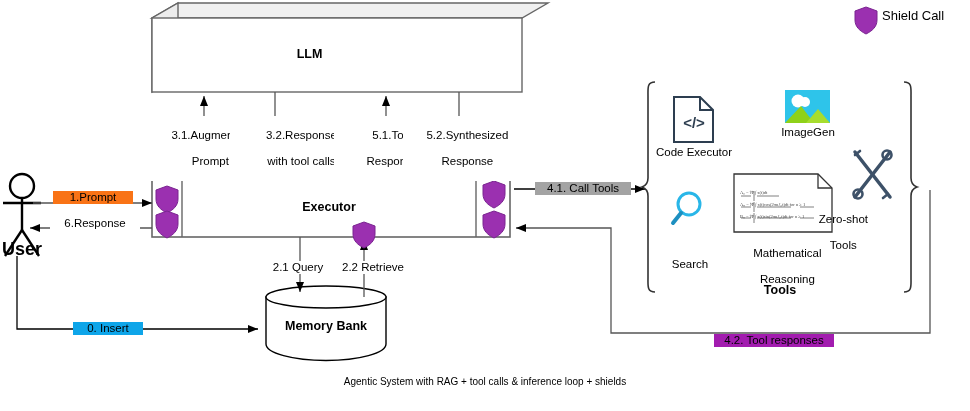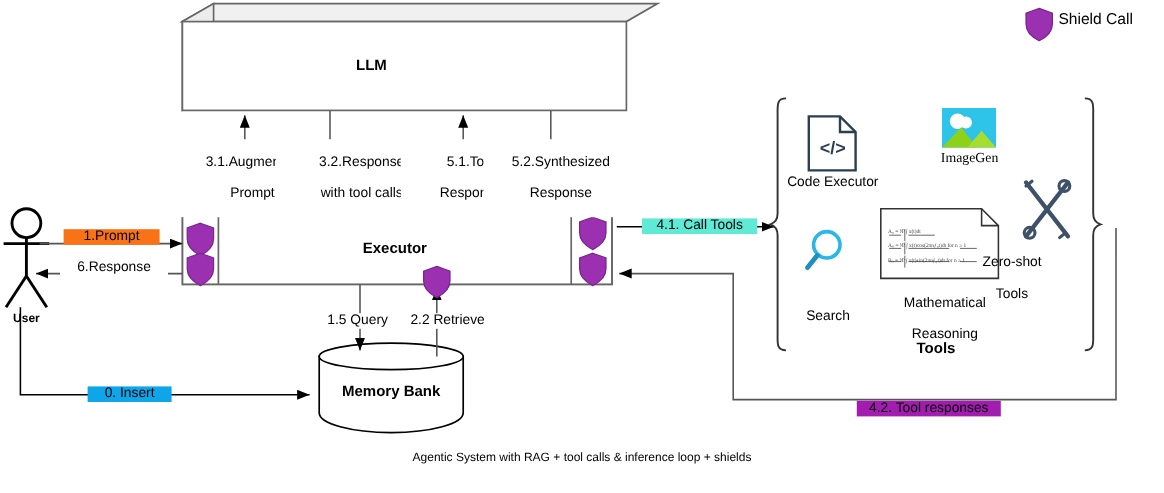--- a/index.html
+++ b/index.html
@@ -158,27 +158,27 @@
       <path d="M866,7 l11,4 v9 c0,7 -5,11 -11,14 c-6,-3 -11,-7 -11,-14 v-9 z" fill="#9B30B0" stroke="#7a2490" stroke-width="1"></path>
     </g>
   </svg>
 
   <div class="node-text" style="left:152px;top:47px;width:315px;">LLM</div>
 
   <div class="node-text" style="left:182px;top:200px;width:294px;">Executor</div>
 
   <div class="node-text" style="left:266px;top:319px;width:120px;">Memory Bank</div>
 
-  <div class="lbl b" style="left:0px;top:259px;width:44px;font-size:10px;">User</div>
+  <div class="lbl b" style="left:0px;top:243px;width:44px;font-size:18px;">User</div>
 
   <div class="lbl" style="left:53px;top:191px;width:80px;background:#f97316;">1.Prompt</div>
   <div class="lbl" style="left:50px;top:217px;width:90px;background:#fff;">6.Response</div>
   <div class="lbl" style="left:73px;top:322px;width:70px;background:#0ea5e9;">0. Insert</div>
 
-  <div class="lbl" style="left:258px;top:261px;width:80px;background:#fff;">1.5 Query</div>
+  <div class="lbl" style="left:258px;top:261px;width:80px;background:#fff;">2.1 Query</div>
   <div class="lbl" style="left:330px;top:261px;width:86px;background:#fff;">2.2 Retrieve</div>
 
   <div class="lbl" style="left:139px;top:116px;width:130px;background:#fff;">
     <span>3.1.Augmented</span><br>
     <span>Prompt</span>
   </div>
 
   <div class="lbl" style="left:230px;top:116px;width:130px;background:#fff;">
     <span>3.2.Response</span><br>
     <span>with tool calls</span>
@@ -187,26 +187,26 @@
   <div class="lbl" style="left:334px;top:116px;width:104px;background:#fff;">
     <span>5.1.Tool</span><br>
     <span>Response</span>
   </div>
 
   <div class="lbl" style="left:403px;top:116px;width:116px;background:#fff;">
     <span>5.2.Synthesized</span><br>
     <span>Response</span>
   </div>
 
-  <div class="lbl" style="left:535px;top:182px;width:96px;background:#5eead4;">4.1. Call Tools</div>
+  <div class="lbl" style="left:535px;top:182px;width:96px;background:#a3a3a3;">4.1. Call Tools</div>
 
   <div class="lbl" style="left:714px;top:334px;width:120px;background:#a21caf;">4.2. Tool responses</div>
 
   <div class="lbl" style="left:648px;top:146px;width:92px;">Code Executor</div>
-  <div class="lbl" style="left:772px;top:126px;width:72px;font-family:Liberation Serif, serif;">ImageGen</div>
+  <div class="lbl" style="left:772px;top:126px;width:72px;">ImageGen</div>
   <div class="lbl" style="left:659px;top:258px;width:62px;">Search</div>
 
   <div class="lbl" style="left:726px;top:234px;width:110px;">
     <span>Mathematical</span><br>
     <span>Reasoning</span>
   </div>
 
   <div class="lbl" style="left:800px;top:200px;width:74px;">
     <span>Zero-shot</span><br>
     <span>Tools</span>

